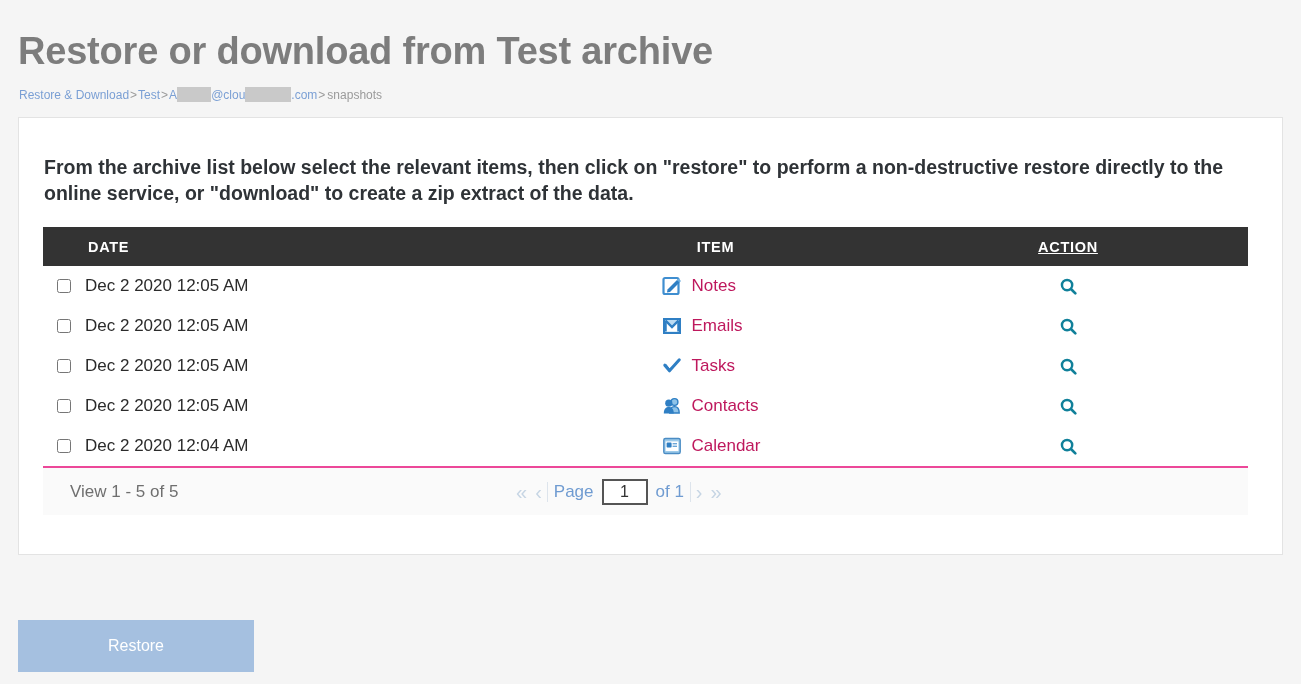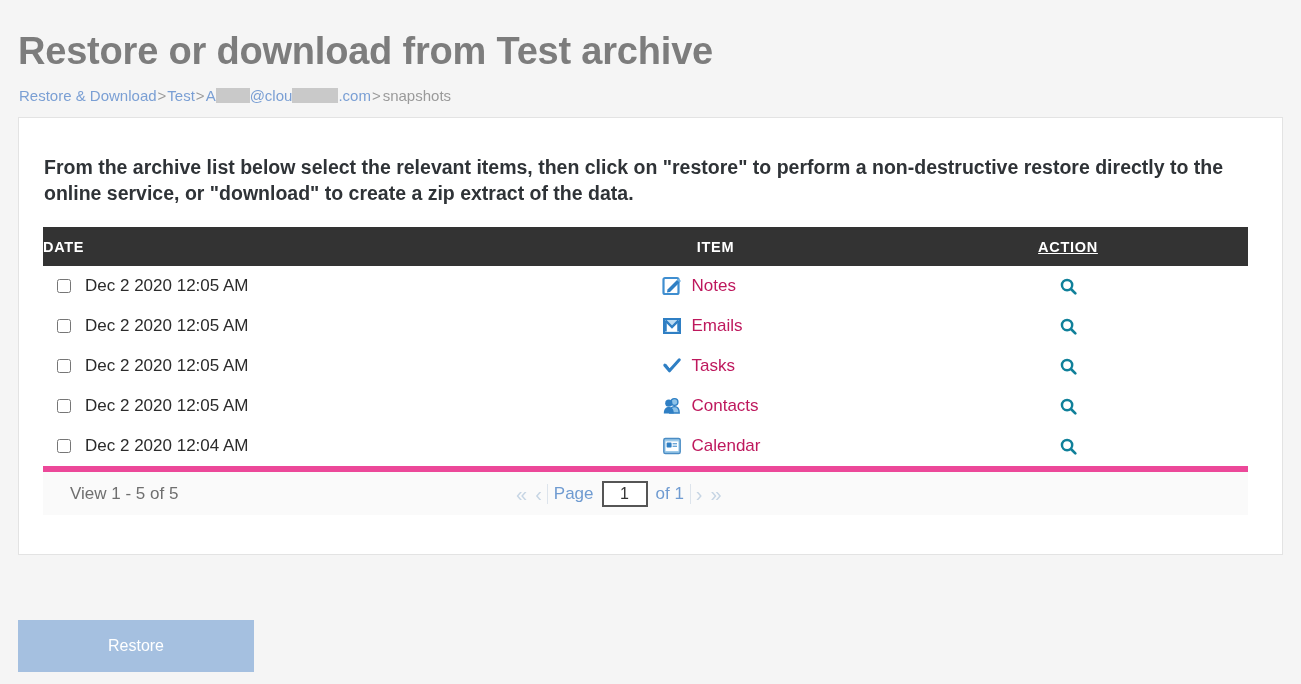--- a/index.html
+++ b/index.html
@@ -20,21 +20,21 @@
     font-size: 38px;
     font-weight: bold;
     color: #7d7d7d;
     letter-spacing: -0.2px;
     white-space: nowrap;
   }
 
   .breadcrumb {
     position: absolute;
     left: 19px; top: 87px;
-    font-size: 15px;
+    font-size: 12px;
     color: #8a8a8a;
     white-space: nowrap;
     display: flex;
     align-items: center;
   }
   .crumb-link { color: #7a9fd4; }
   .crumb-sep { color: #9a9a9a; padding: 0 1px; }
   .redaction {
     display: inline-block;
     background: #c9c9c9;
@@ -75,21 +75,21 @@
     height: 39px;
     display: flex;
     align-items: center;
   }
   .th {
     color: #ffffff;
     font-size: 14.5px;
     font-weight: bold;
     letter-spacing: 0.7px;
   }
-  .th-date   { width: 500px; }
+  .th-date   { width: 500px; padding-left: 45px; }
   .th-item   { width: 345px; text-align: center; }
   .th-action { width: 360px; text-align: center; text-decoration: underline; }
 
   .t-row {
     height: 40px;
     display: flex;
     align-items: center;
     background: #ffffff;
   }
   .cell-date {
@@ -126,21 +126,21 @@
   .search-btn {
     background: none; border: none; padding: 0;
     cursor: pointer; line-height: 0;
   }
 
   
   .t-foot {
     position: relative;
     height: 49px;
     background: #fafafa;
-    border-top: 6px solid #ec4899;
+    border-top: 2px solid #ec4899;
     display: flex;
     align-items: center;
   }
   .view-count {
     position: absolute;
     left: 27px;
     font-size: 17px;
     color: #6f6f6f;
   }
   .pager {

